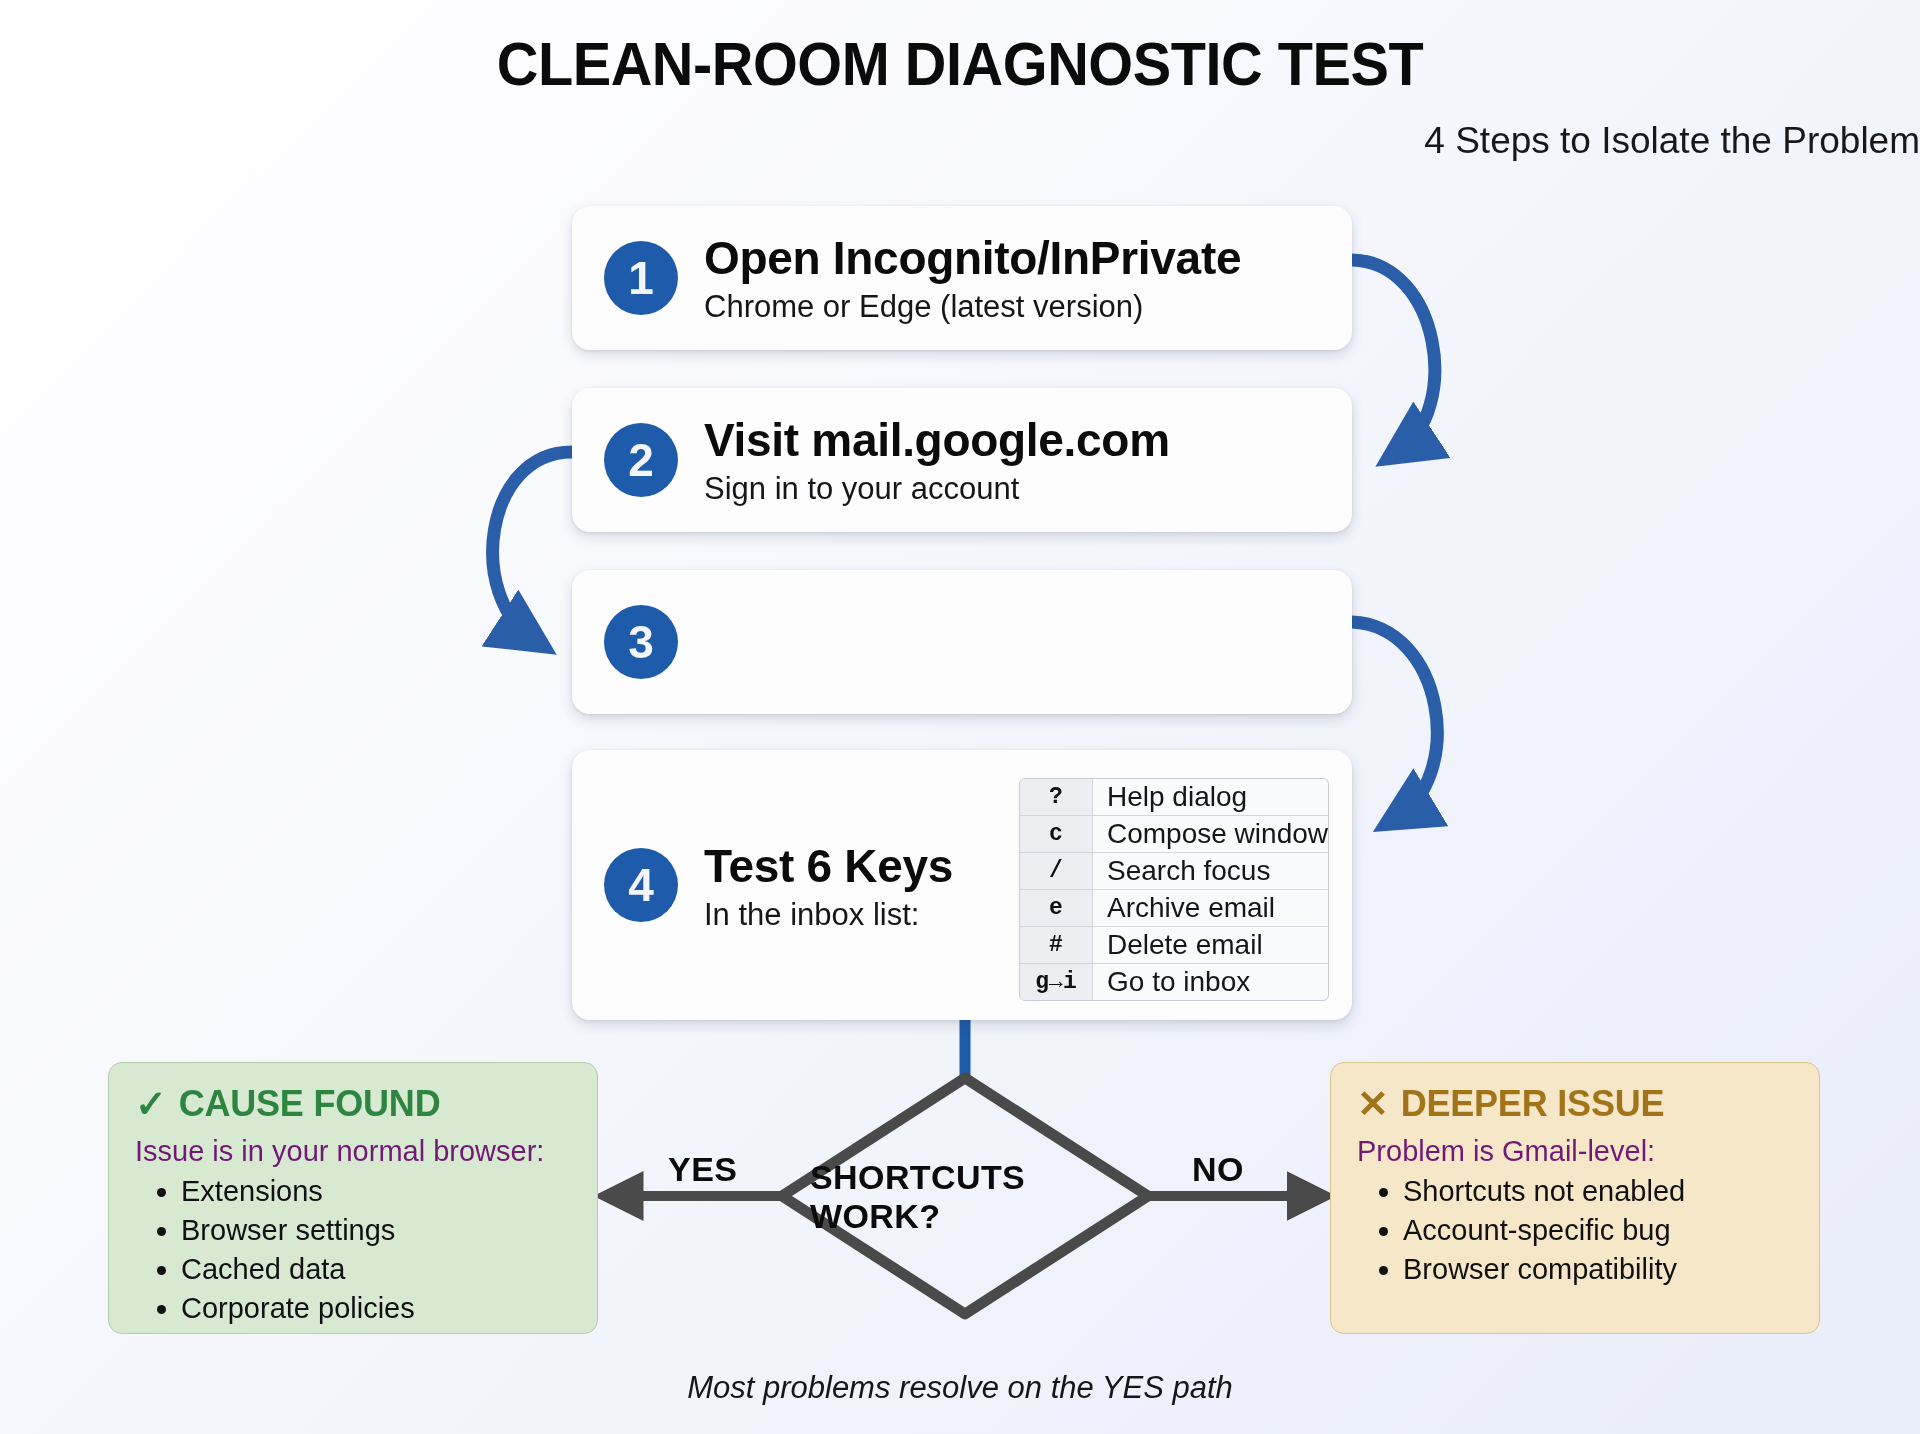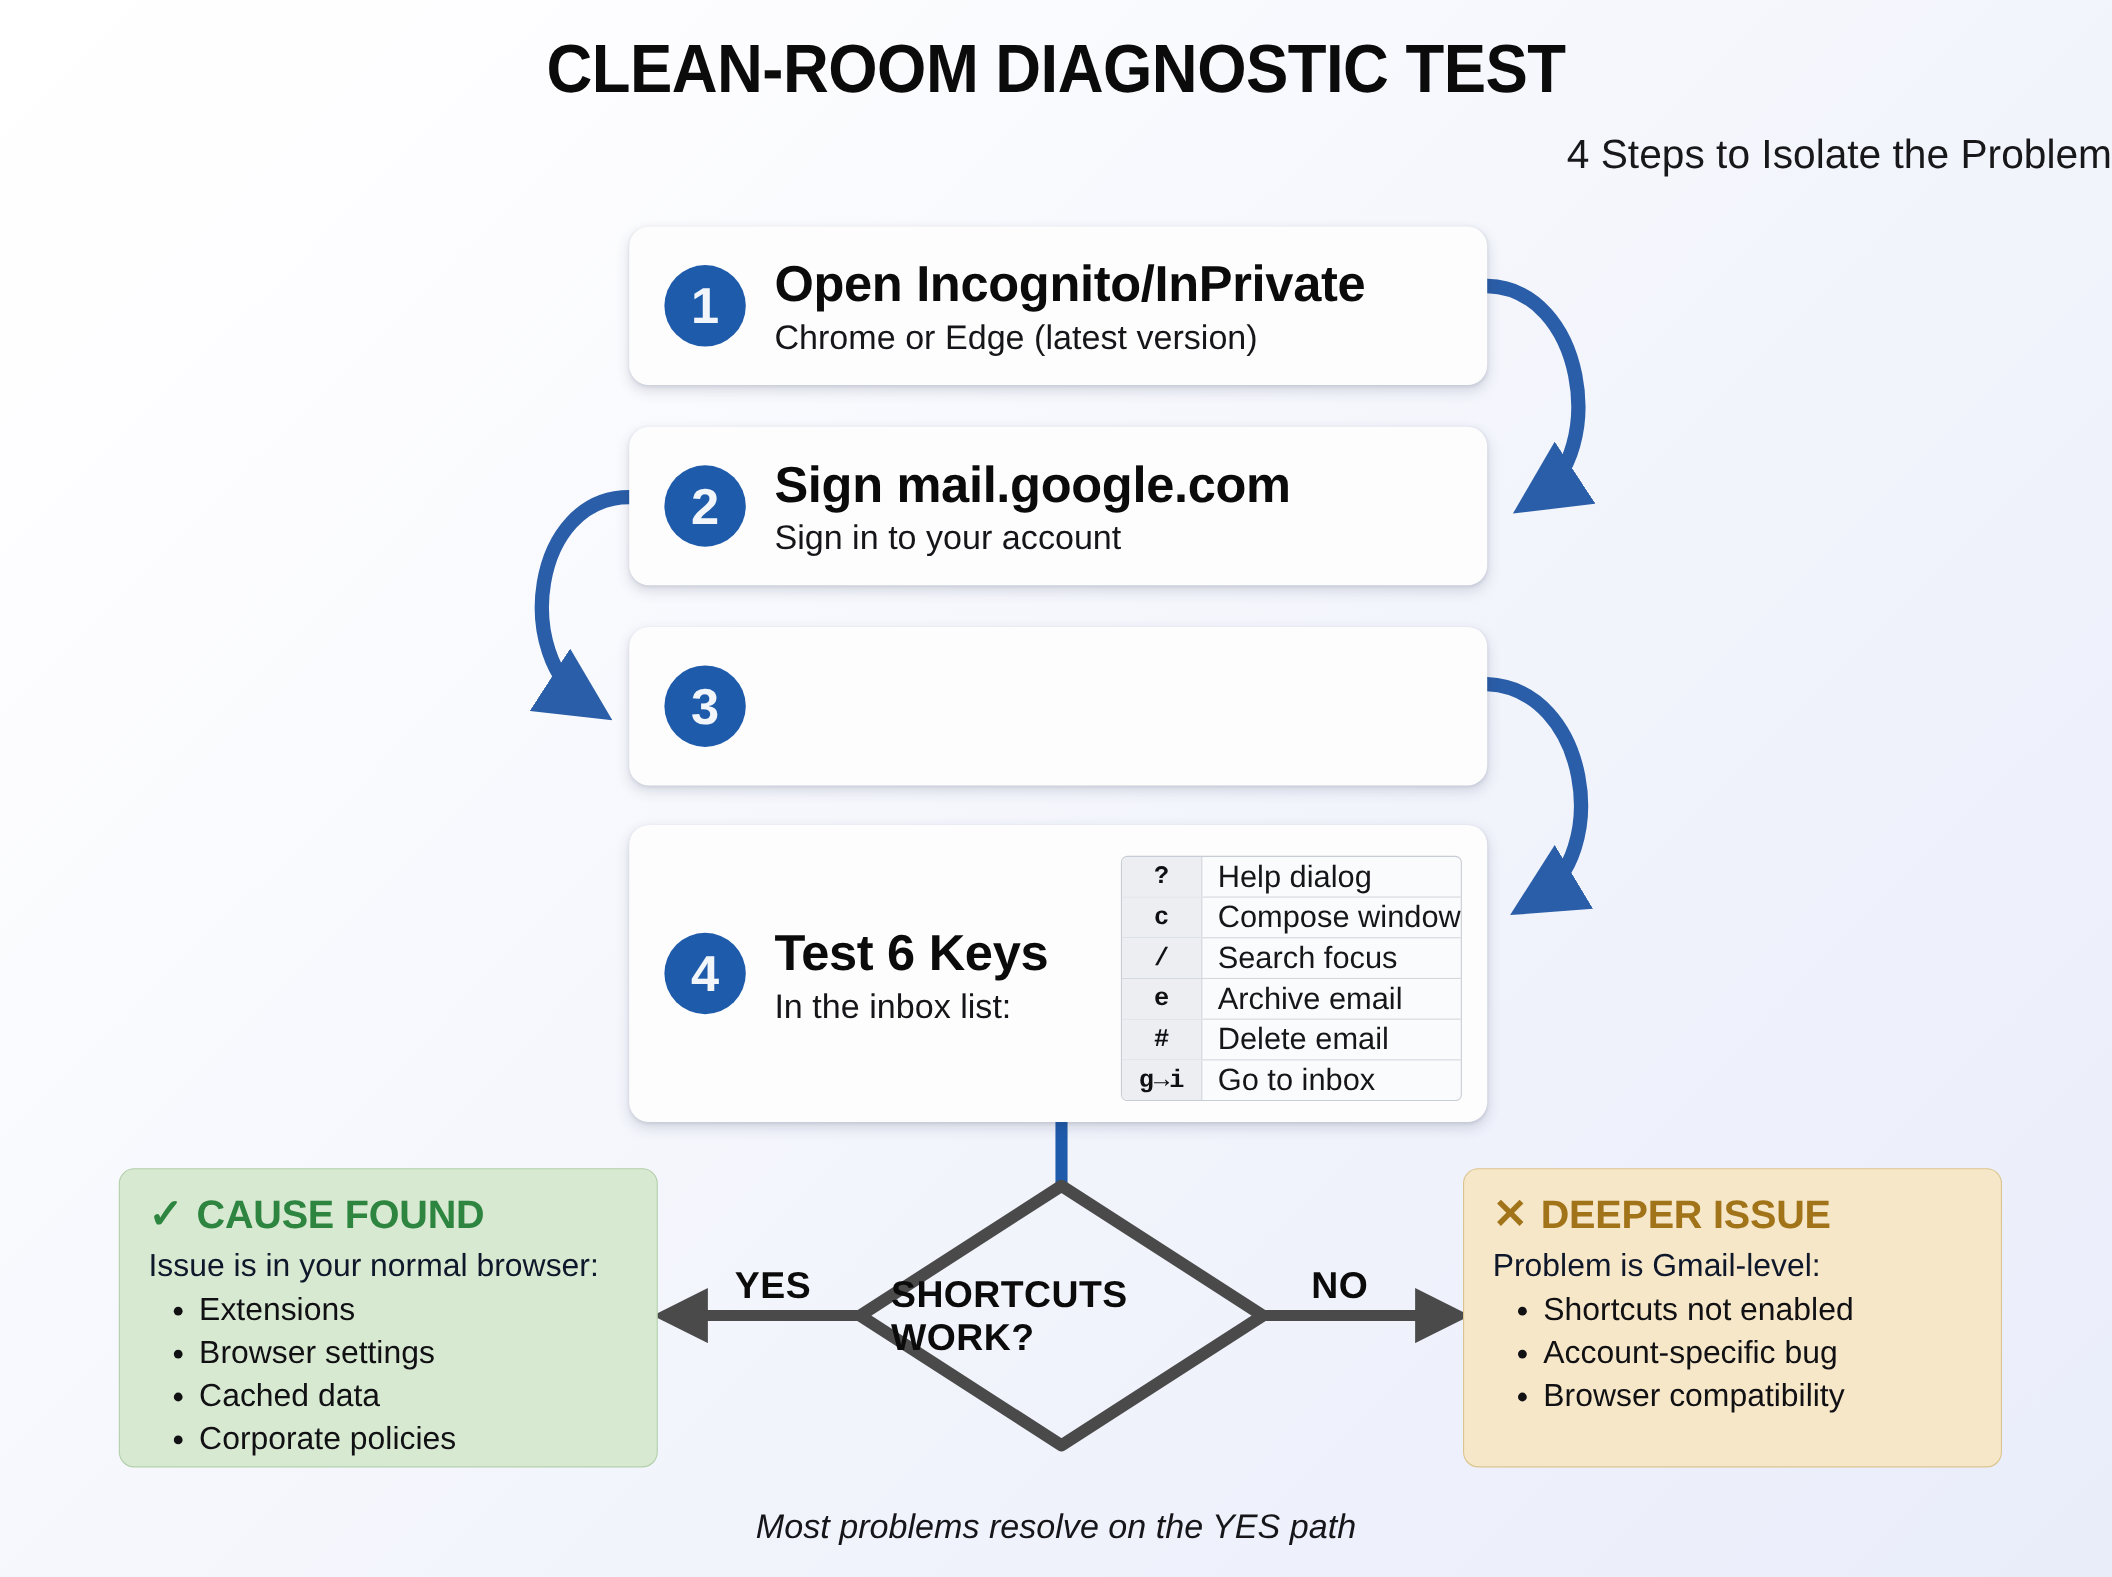--- a/index.html
+++ b/index.html
@@ -157,21 +157,21 @@
     font-size: 36px;
     font-weight: bold;
     letter-spacing: -0.2px;
     display: flex;
     align-items: center;
     gap: 12px;
     margin-bottom: 10px;
   }
   .outcome .olead {
     font-size: 29px;
-    color: #0f172a;
+    color: #701a75;
     margin-bottom: 4px;
   }
   .outcome ul {
     margin: 0;
     padding-left: 46px;
     list-style: disc;
   }
   .outcome li {
     font-size: 29px;
     color: #111114;
@@ -265,21 +265,21 @@
     <div class="badge">1</div>
     <div class="ctext">
       <div class="ctitle">Open Incognito/InPrivate</div>
       <div class="csub">Chrome or Edge (latest version)</div>
     </div>
   </div>
 
   <div class="card" id="card2">
     <div class="badge">2</div>
     <div class="ctext">
-      <div class="ctitle">Sign mail.google.com</div>
+      <div class="ctitle">Visit mail.google.com</div>
       <div class="csub">Sign in to your account</div>
     </div>
   </div>
 
   <div class="card" id="card3">
     <div class="badge">3</div>
   </div>
 
   <div class="card" id="card4">
     <div class="badge">4</div>

